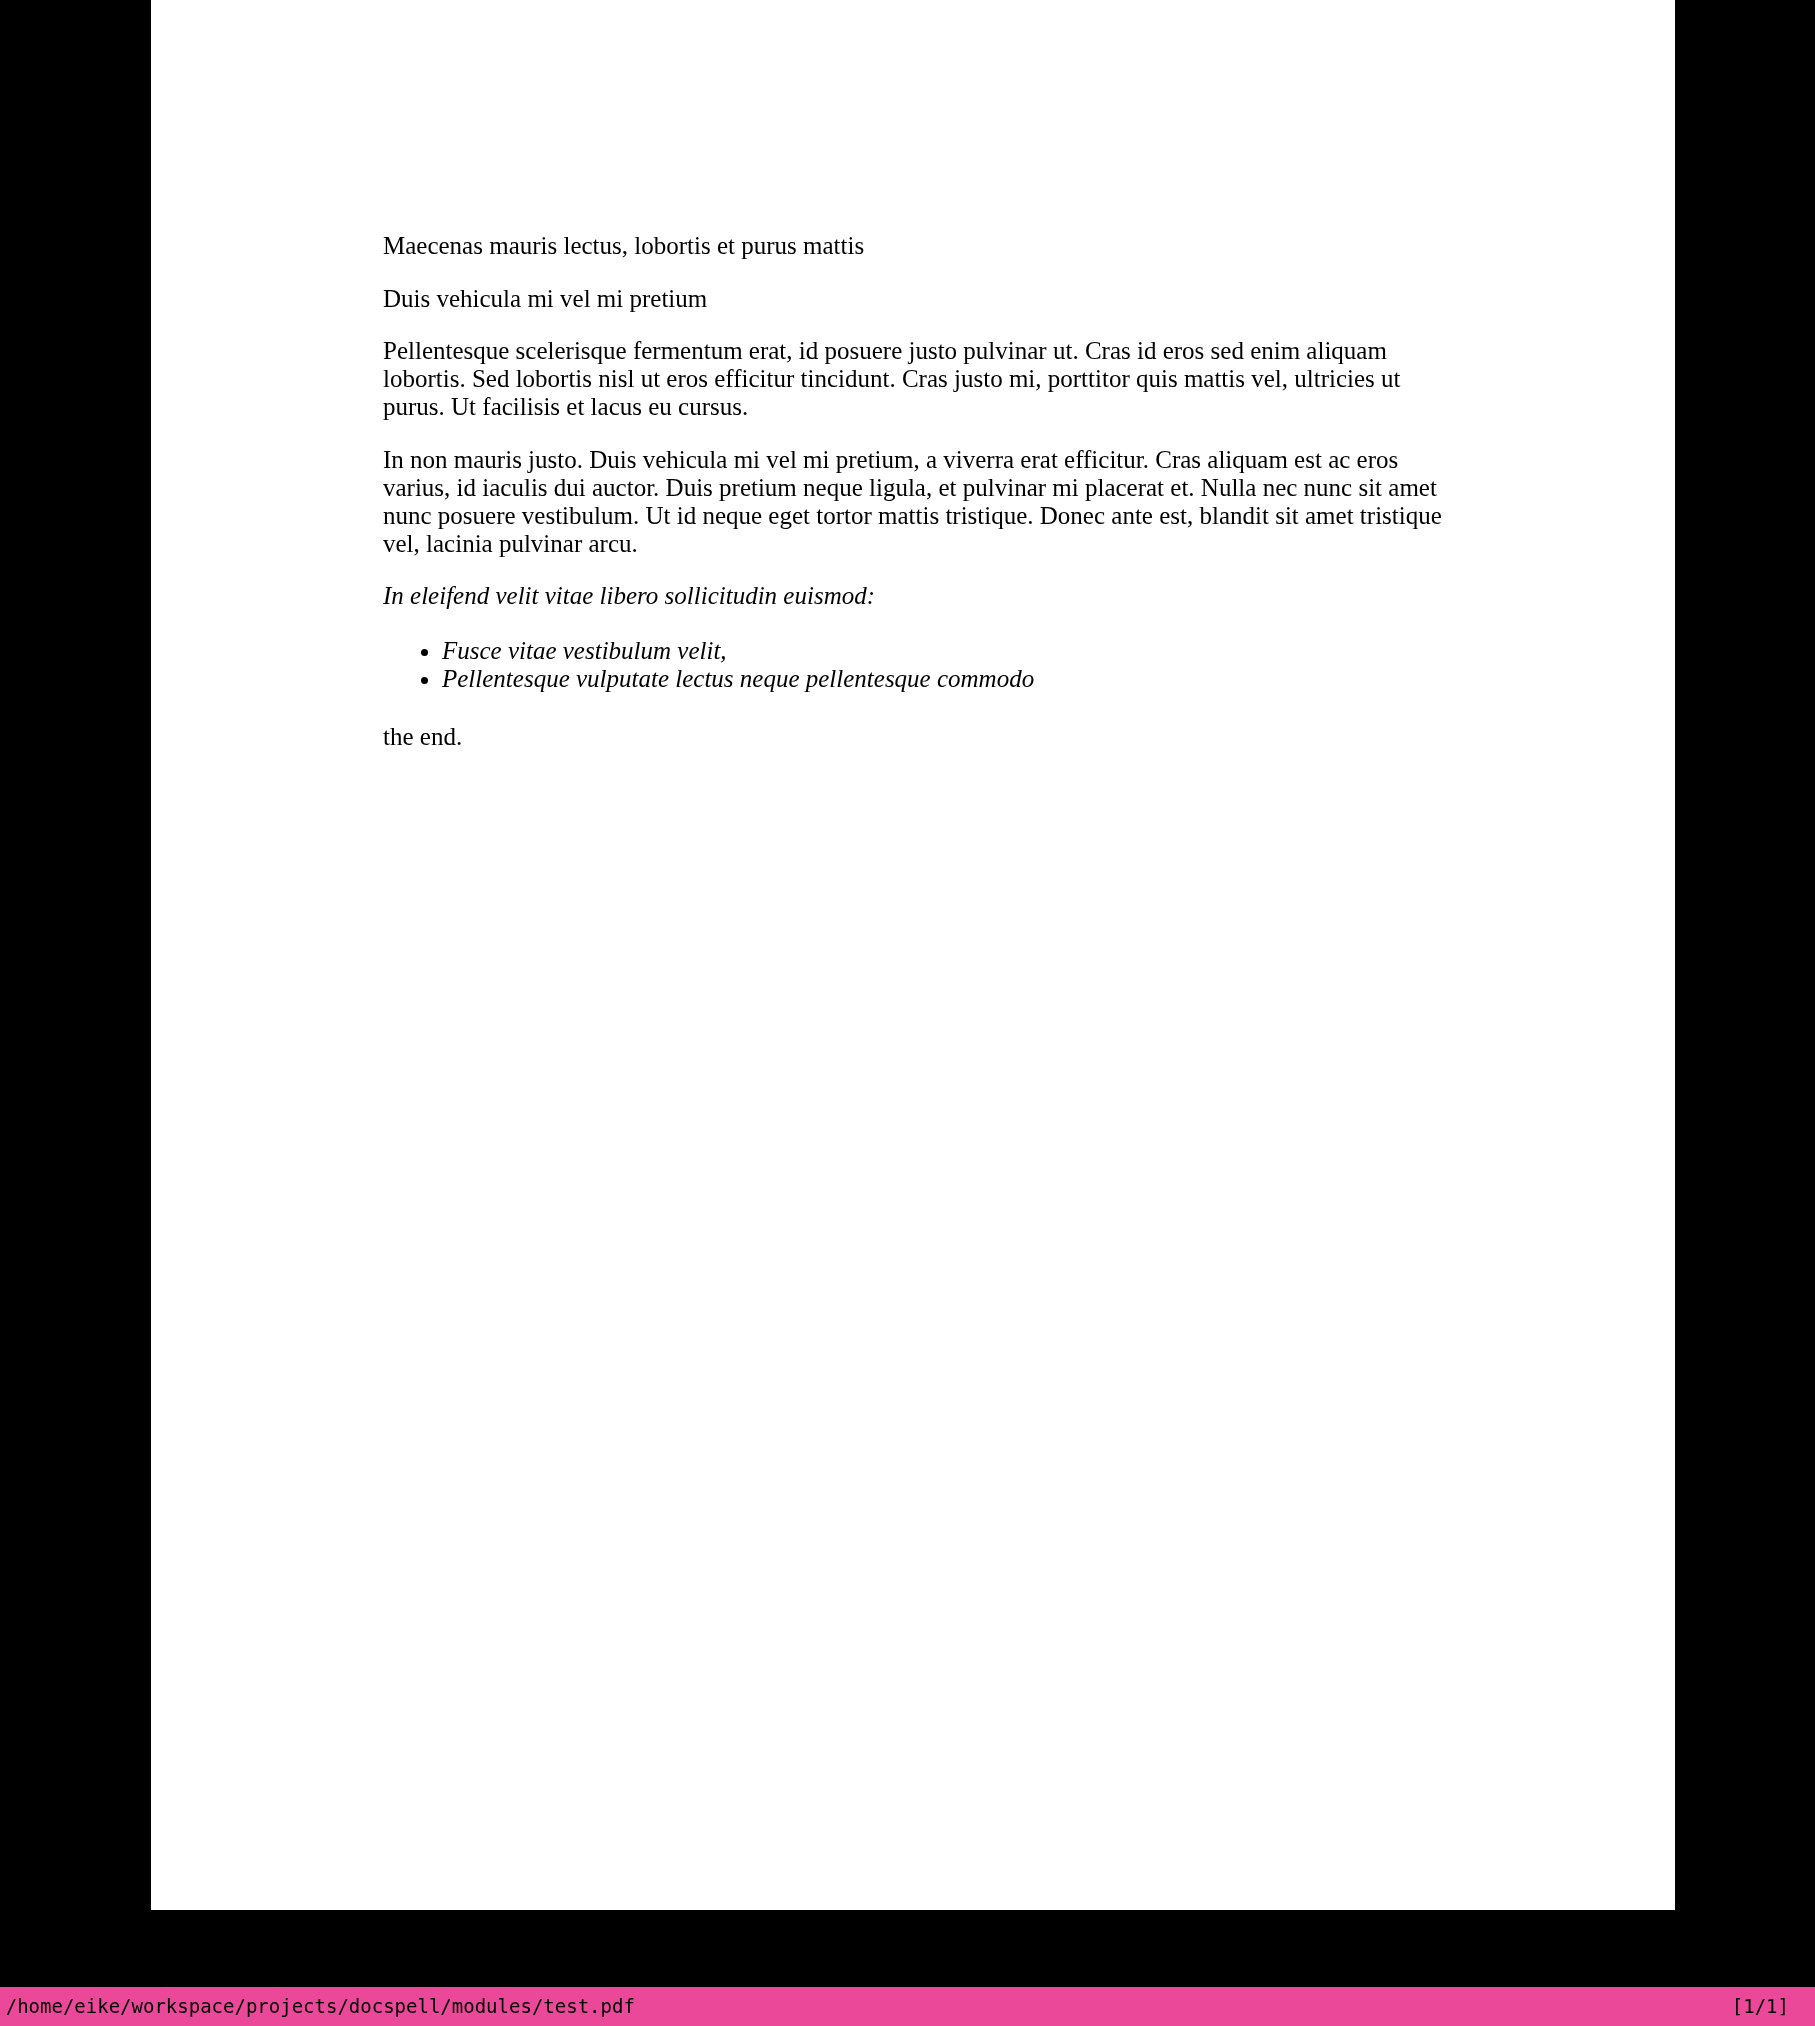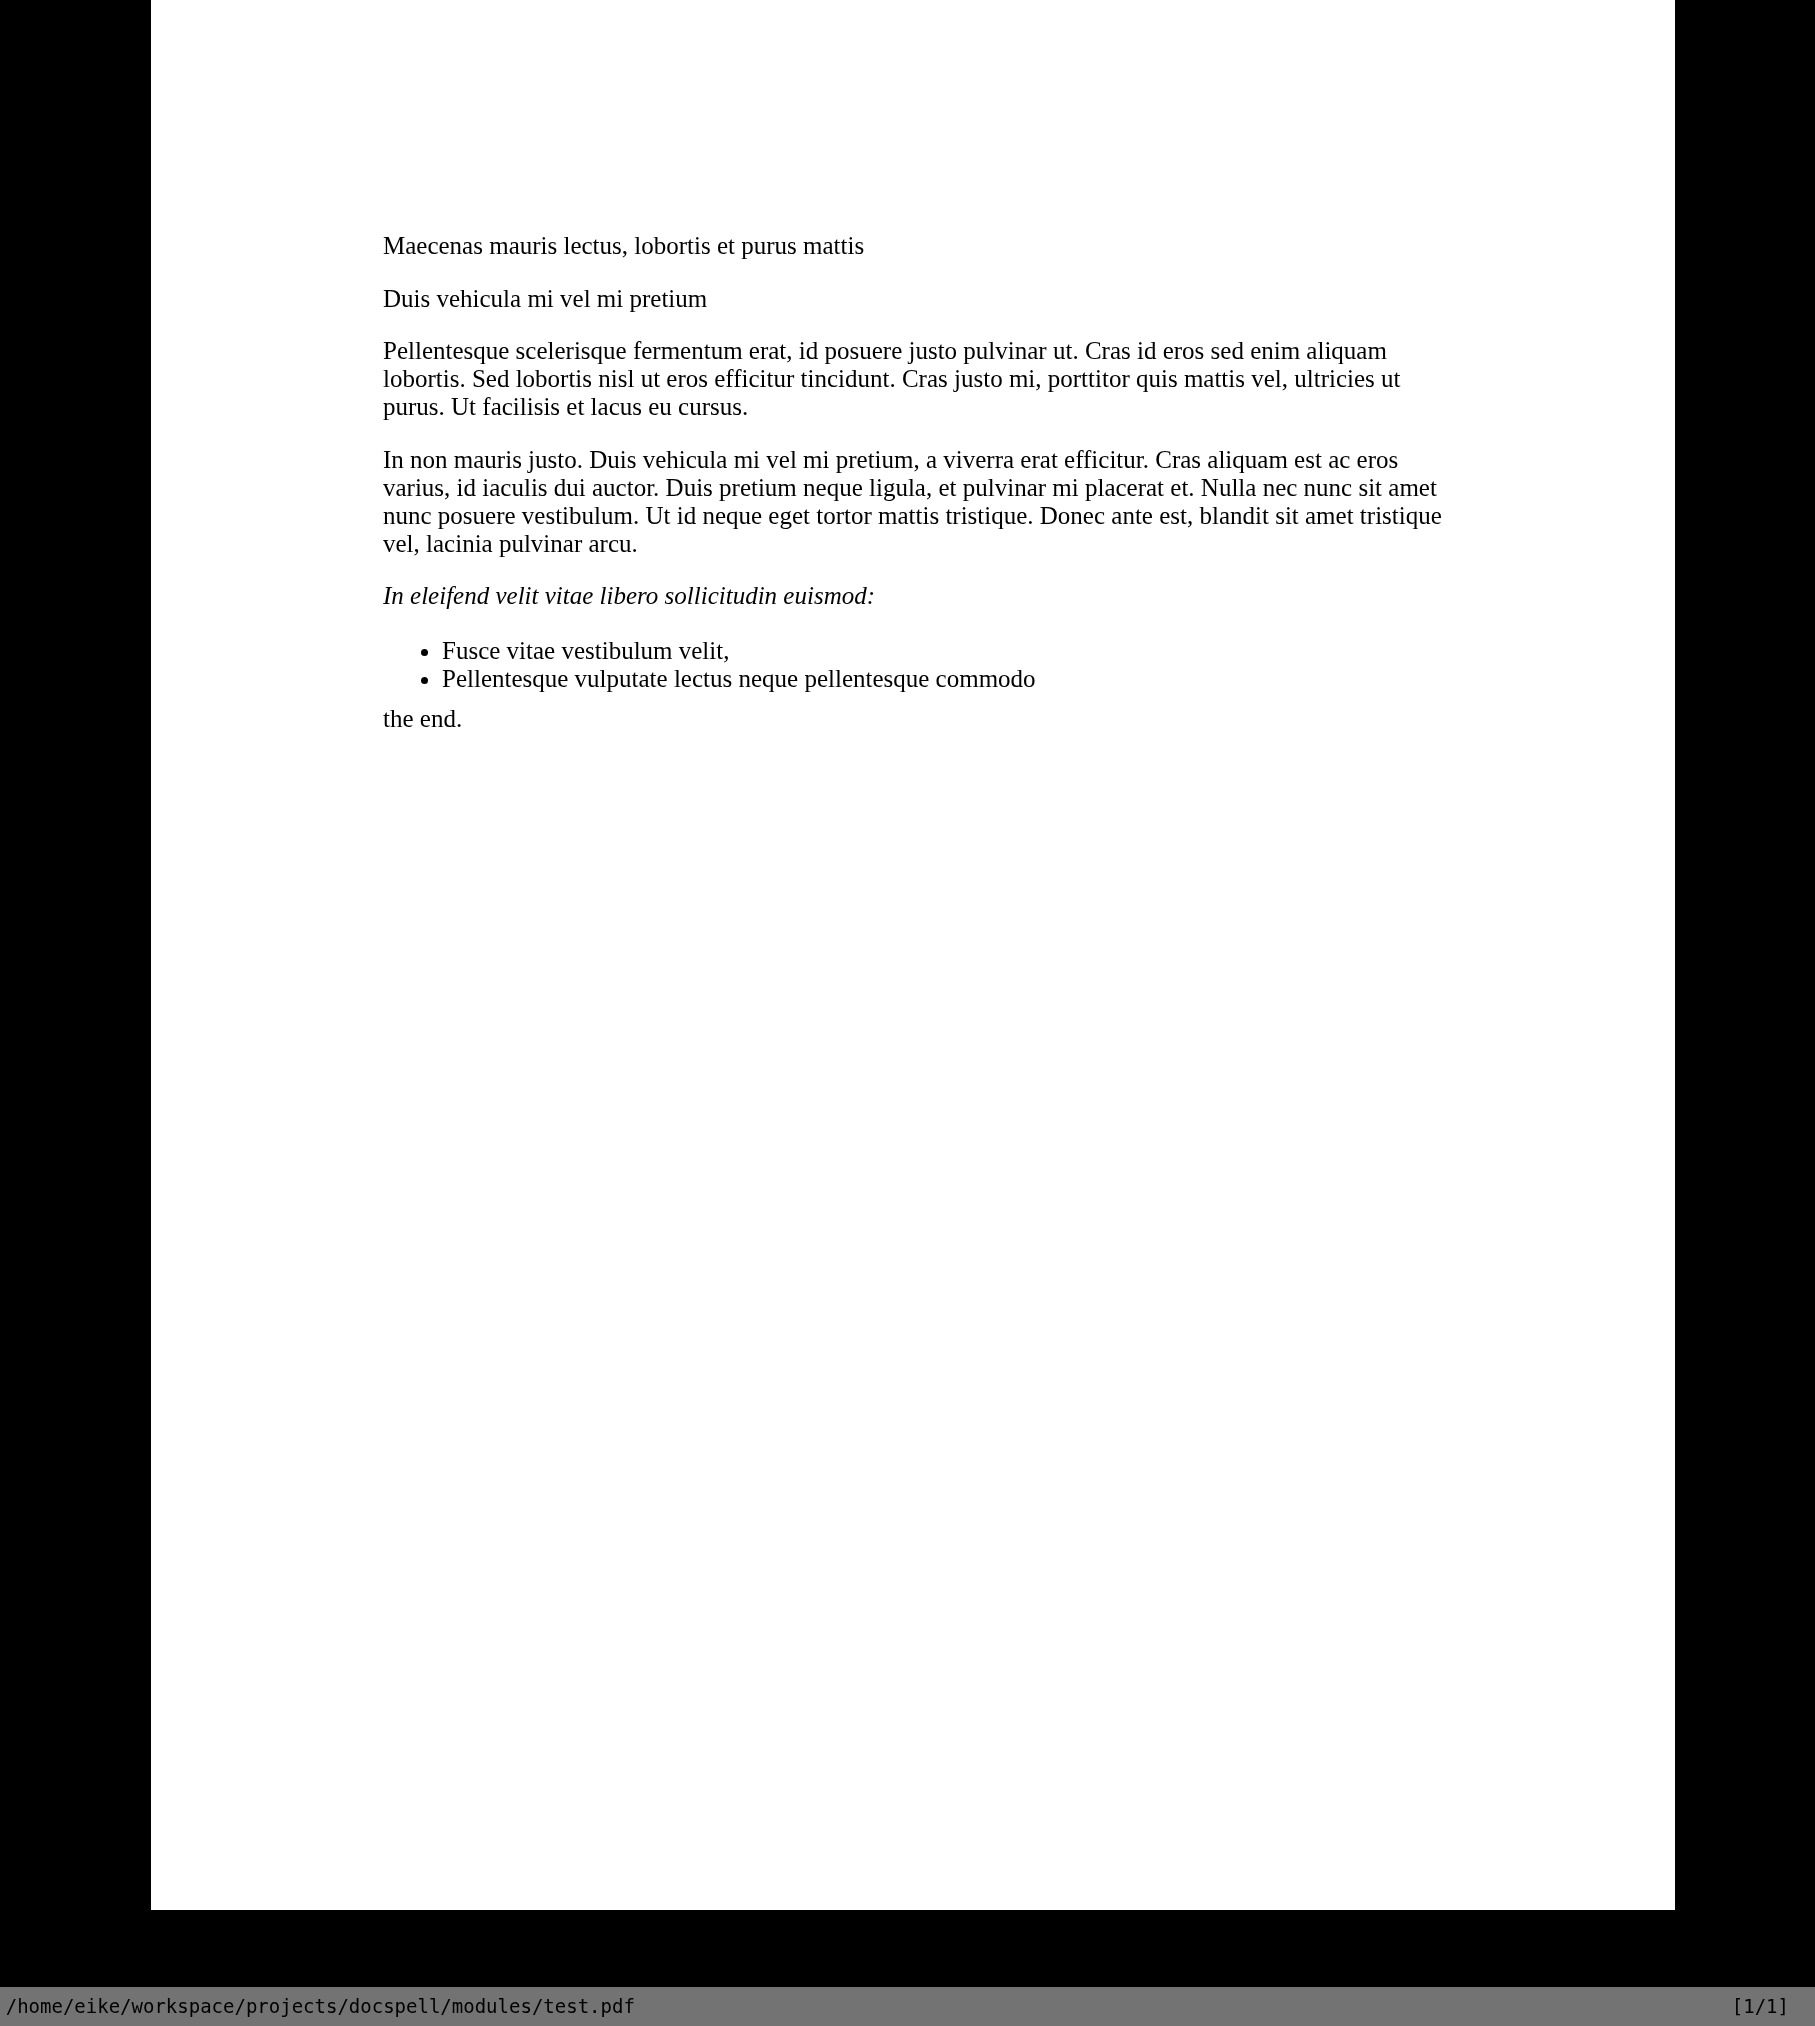--- a/index.html
+++ b/index.html
@@ -50,40 +50,41 @@
     margin: 0 0 24.6px 0;
     text-align: left;
   }
 
   .para.tight {
     margin-bottom: 26.5px;
     font-style: italic;
   }
 
   ul.bullets {
-    margin: 0 0 12px 0;
+    margin: 0 0 30px 0;
     padding-left: 59px;
     list-style-type: disc;
+    font-style: italic;
   }
 
   ul.bullets li {
     font-family: "Liberation Serif", serif;
     font-size: 25px;
     line-height: 28px;
     color: #000000;
   }
 
   
   #statusbar {
     position: absolute;
     left: 0;
     top: 1987px;
     width: 1815px;
     height: 39px;
-    background: #737373;
+    background: #ec4899;
     color: #000000;
     font-family: "DejaVu Sans Mono", monospace;
     font-size: 19px;
     line-height: 39px;
     white-space: nowrap;
   }
   #status-path {
     position: absolute;
     left: 5.7px;
     top: 0;

